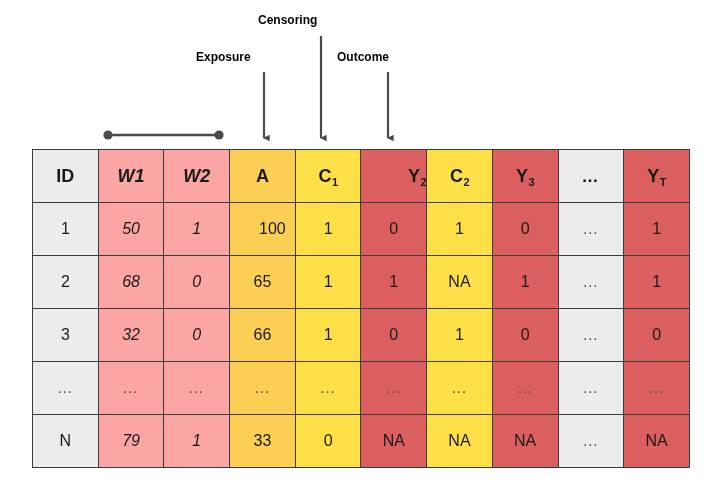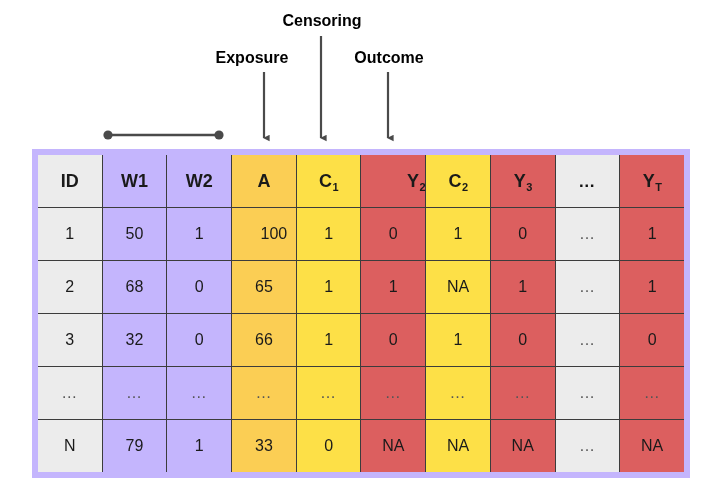--- a/index.html
+++ b/index.html
@@ -19,23 +19,22 @@
     position: absolute;
     left: 0; top: 0;
     width: 724px;
     height: 485px;
   }
 
   
   .annot-label {
     position: absolute;
     font-weight: bold;
-    font-size: 16px;
+    font-size: 12px;
     color: #000000;
-    text-align: center;
     line-height: 19px;
     white-space: pre;
   }
   #label-baseline {
     left: 94px;
     top: 80px;
     width: 140px;
   }
   #label-exposure {
     left: 196px;
@@ -68,21 +67,21 @@
     left: 32px;
     top: 149px;
     width: 658px;
     height: 314px;
   }
   table.grid {
     border-collapse: collapse;
     table-layout: fixed;
     width: 658px;
     height: 314px;
-    border: 6px solid #c4b5fd;
+    border: 1px solid #c4b5fd;
   }
   table.grid td,
   table.grid th {
     border: 1.5px solid #3c3c3c;
     text-align: center;
     vertical-align: middle;
     padding: 0;
     font-size: 16px;
     color: #1a1a1a;
     font-weight: normal;
@@ -98,21 +97,21 @@
     vertical-align: baseline;
     position: relative;
     bottom: -4px;
     left: 0.5px;
   }
   td.idcell, th.idcell {
     font-weight: bold;
   }
   
   .c-id    { background: #ececec; }
-  .c-w     { background: #c4b5fd; }
+  .c-w     { background: #fca5a5; font-style: italic; }
   .c-a     { background: #fbce54; }
   .c-c     { background: #fde047; }
   .c-y     { background: #dc5f5f; }
   .c-dots  { background: #ececec; }
 
   .ell {
     letter-spacing: 1px;
     color: #555555;
     font-size: 16px;
   }

